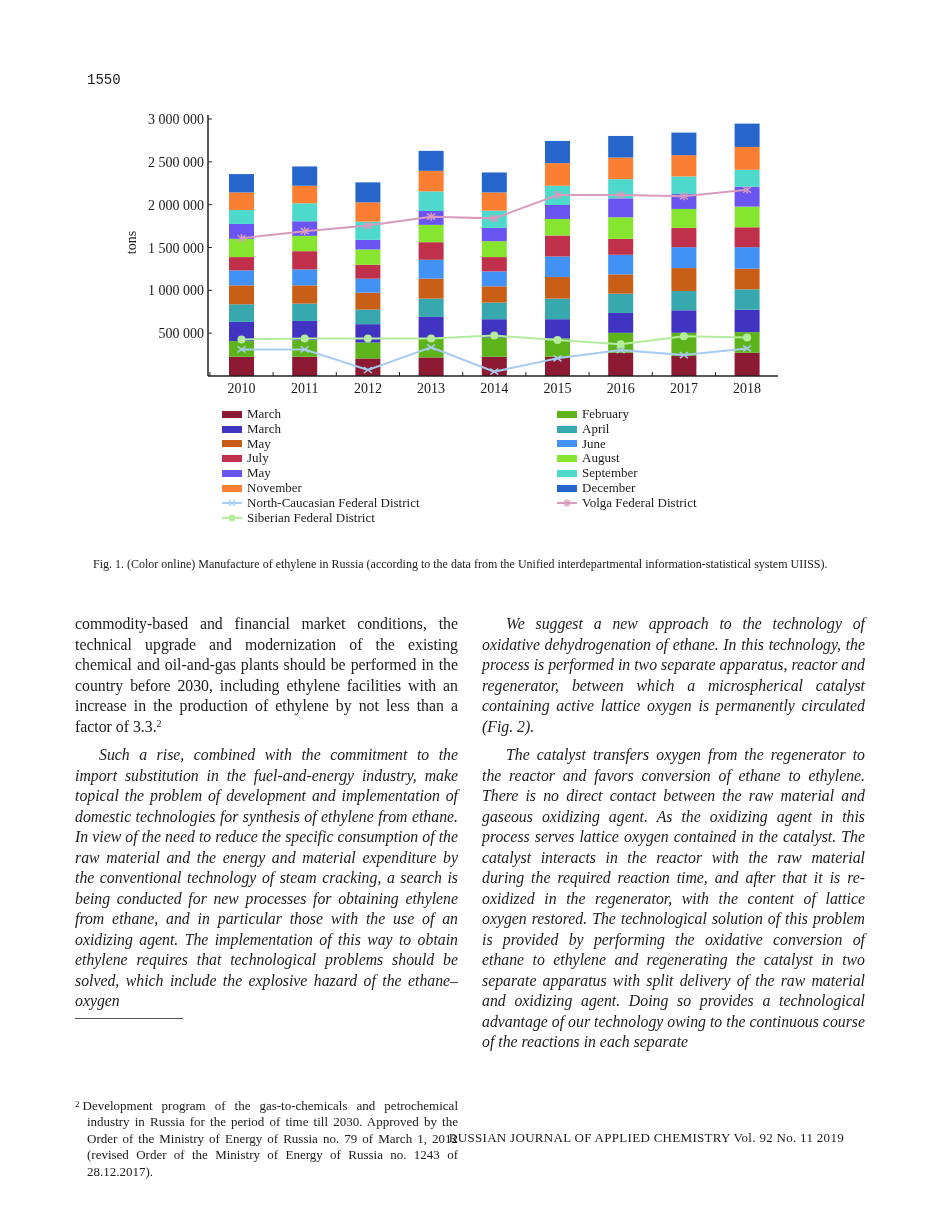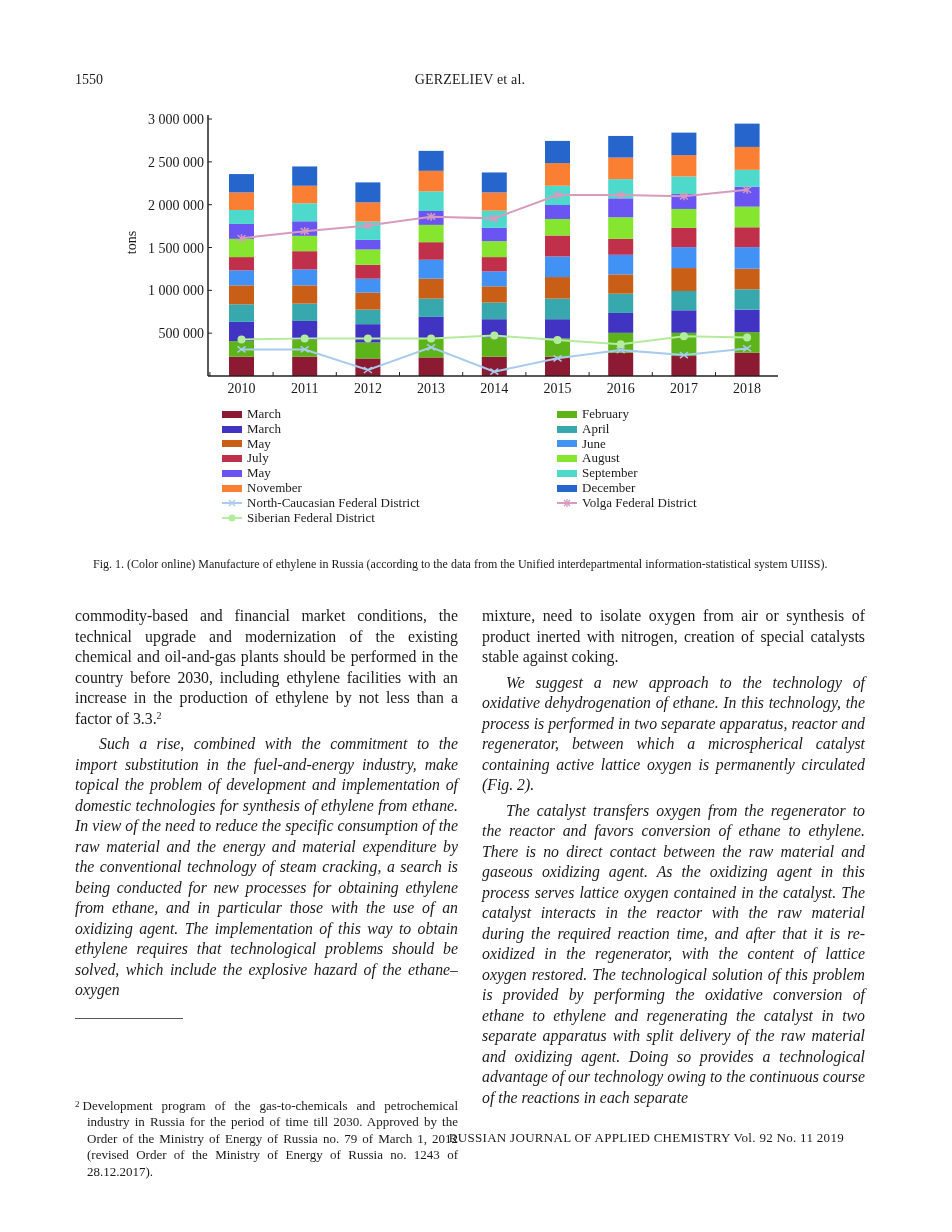--- a/index.html
+++ b/index.html
@@ -1,48 +1,47 @@
 <!DOCTYPE html>
 <html><head>
 <meta charset="utf-8">
 <style>
   html, body { margin: 0; padding: 0; background: #ffffff; }
   body { width: 952px; height: 1232px; position: relative; font-family: "Liberation Serif", "DejaVu Serif", serif; color: #1a1a1a; }
   .running-head { position: absolute; top: 72px; left: 75px; width: 790px; height: 20px; font-size: 14px; }
-  .page-num { position: absolute; left: 0; top: 0; }
+  .page-num { position: absolute; left: 12px; top: 0; font-family: Liberation Mono, monospace; }
   .authors { position: absolute; left: 0; right: 0; top: 0; text-align: center; letter-spacing: 0.2px; }
   #chart { position: absolute; left: 100px; top: 100px; width: 700px; height: 300px; }
   #chart text { font-family: "Liberation Serif", "DejaVu Serif", serif; fill: #1a1a1a; }
   .legend { position: absolute; top: 407px; left: 222px; width: 520px; font-size: 13px; line-height: 14.8px; }
   .legend-col { position: absolute; top: 0; }
   .legend-col.left { left: 0; }
   .legend-col.right { left: 335px; }
   .legend-item { display: flex; align-items: center; height: 14.8px; }
   .legend-swatch { width: 20px; height: 7px; margin-right: 5px; display: inline-block; }
   .legend-line { width: 20px; height: 10px; margin-right: 5px; display: inline-block; }
   .caption { position: absolute; top: 557px; left: 93px; width: 770px; font-size: 12px; line-height: 15px; }
   .caption b { font-weight: normal; }
   .col { position: absolute; top: 606px; width: 383px; font-size: 15.8px; line-height: 20.5px; text-align: justify; }
   .col.left { left: 75px; }
   .col.right { left: 482px; }
-  .col p { margin: 0 0 5px 0; }
+  .col p { margin: 8px 0 5px 0; }
   .col p.indent { text-indent: 24px; font-style: italic; }
   .col p.cont { text-indent: 0; }
   sup { font-size: 10px; vertical-align: 5px; line-height: 0; }
   .footnote-rule { position: absolute; top: 1018px; left: 75px; width: 108px; border-top: 1px solid #555; }
   .footnote { position: absolute; top: 1070px; left: 75px; width: 383px; font-size: 13px; line-height: 16.4px; text-align: justify; padding-left: 12px; text-indent: -12px; box-sizing: border-box; margin-top: 28px; }
   .footnote sup { font-size: 9px; vertical-align: 3px; margin-right: 3px; }
   .running-foot { position: absolute; top: 1130px; right: 108px; font-size: 13px; letter-spacing: 0.3px; }
 </style>
 </head>
 <body>
 
 <div class="running-head">
   <span class="page-num">1550</span>
-  <span class="authors">GERZELIEV  et  al.</span>
 </div>
 
 <svg id="chart" width="700" height="300" viewBox="0 0 700 300" xmlns="http://www.w3.org/2000/svg">
   <g id="chart-bars">
       <rect x="129" y="256.725" width="25" height="19.274999999999977" fill="#8B1A32"></rect>
       <rect x="129" y="241.13366666666667" width="25" height="15.591333333333353" fill="#5DB31A"></rect>
       <rect x="129" y="221.85866666666666" width="25" height="19.275000000000006" fill="#4234C2"></rect>
       <rect x="129" y="204.297" width="25" height="17.561666666666667" fill="#36A8AE"></rect>
       <rect x="129" y="185.36466666666666" width="25" height="18.932333333333332" fill="#C95F16"></rect>
       <rect x="129" y="170.373" width="25" height="14.991666666666674" fill="#4292F5"></rect>
@@ -362,21 +361,20 @@
 
 <div class="caption">
   <b>Fig. 1.</b><span> (Color online) Manufacture of ethylene in Russia (according to the data from the Unified interdepartmental information-statistical system UIISS).</span>
 </div>
 
 <div class="col left" id="col-left">
     <p class="cont">commodity-based and financial market conditions, the technical upgrade and modernization of the existing chemical and oil-and-gas plants should be performed in the country before 2030, including ethylene facilities with an increase in the production of ethylene by not less than a factor of 3.3.<sup>2</sup></p>
     <p class="indent">Such a rise, combined with the commitment to the import substitution in the fuel-and-energy industry, make topical the problem of development and implementation of domestic technologies for synthesis of ethylene from ethane. In view of the need to reduce the specific consumption of the raw material and the energy and material expenditure by the conventional technology of steam cracking, a search is being conducted for new processes for obtaining ethylene from ethane, and in particular those with the use of an oxidizing agent. The implementation of this way to obtain ethylene requires that technological problems should be solved, which include the explosive hazard of the ethane–oxygen</p>
   </div>
 <div class="col right" id="col-right">
-    <p class="cont">mixture, need to isolate oxygen from air or synthesis of product inerted with nitrogen, creation of special catalysts stable against coking.</p>
     <p class="indent">We suggest a new approach to the technology of oxidative dehydrogenation of ethane. In this technology, the process is performed in two separate apparatus, reactor and regenerator, between which a microspherical catalyst containing active lattice oxygen is permanently circulated (Fig. 2).</p>
     <p class="indent">The catalyst transfers oxygen from the regenerator to the reactor and favors conversion of ethane to ethylene. There is no direct contact between the raw material and gaseous oxidizing agent. As the oxidizing agent in this process serves lattice oxygen contained in the catalyst. The catalyst interacts in the reactor with the raw material during the required reaction time, and after that it is re-oxidized in the regenerator, with the content of lattice oxygen restored. The technological solution of this problem is provided by performing the oxidative conversion of ethane to ethylene and regenerating the catalyst in two separate apparatus with split delivery of the raw material and oxidizing agent. Doing so provides a technological advantage of our technology owing to the continuous course of the reactions in each separate</p>
   </div>
 
 <div class="footnote-rule"></div>
 <div class="footnote"><sup>2</sup><span>Development program of the gas-to-chemicals and petrochemical industry in Russia for the period of time till 2030. Approved by the Order of the Ministry of Energy of Russia no. 79 of March 1, 2012 (revised Order of the Ministry of Energy of Russia no. 1243 of 28.12.2017).</span></div>
 
 <div class="running-foot">RUSSIAN  JOURNAL  OF  APPLIED  CHEMISTRY  Vol.  92  No.  11  2019</div>
 
 </body></html>

